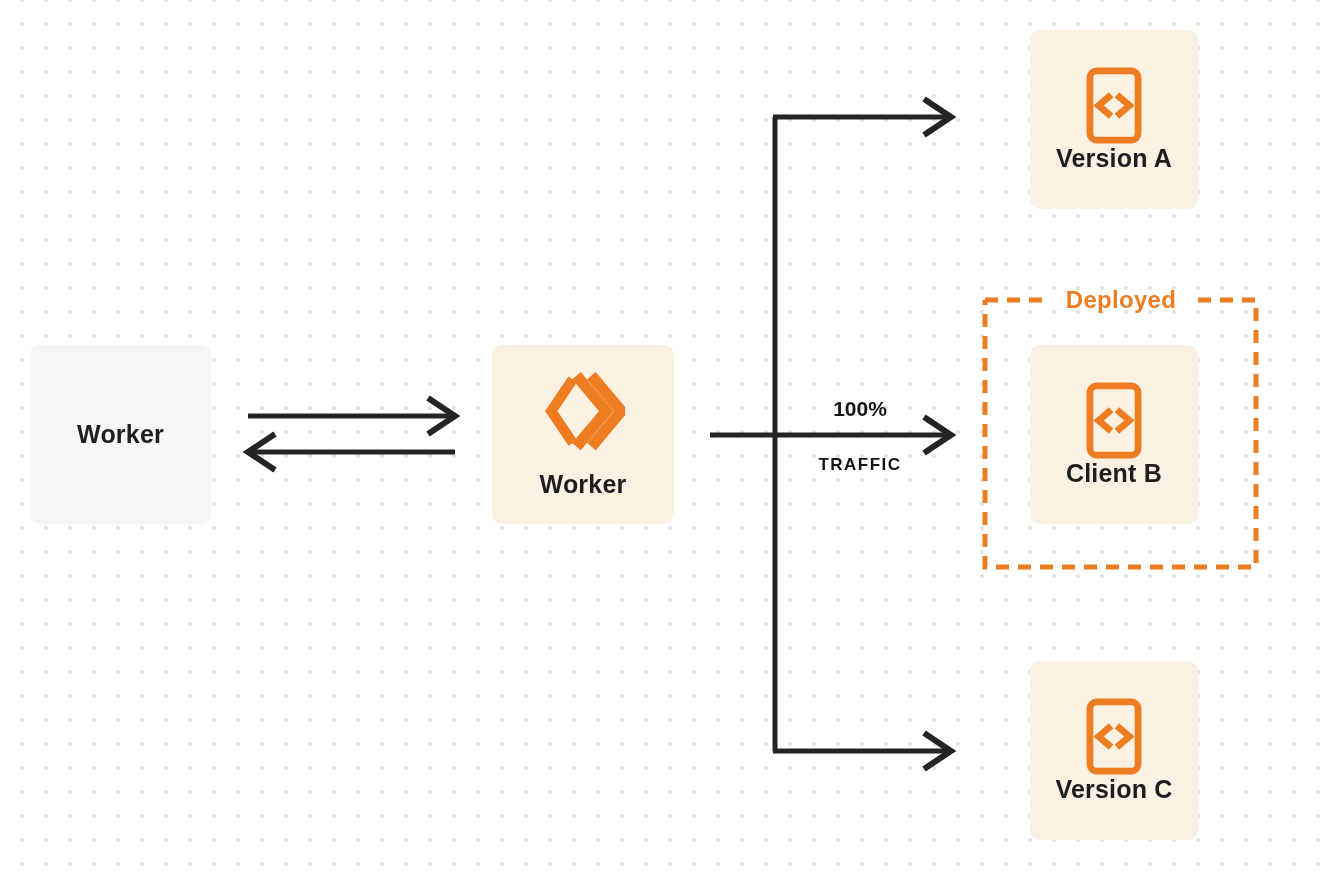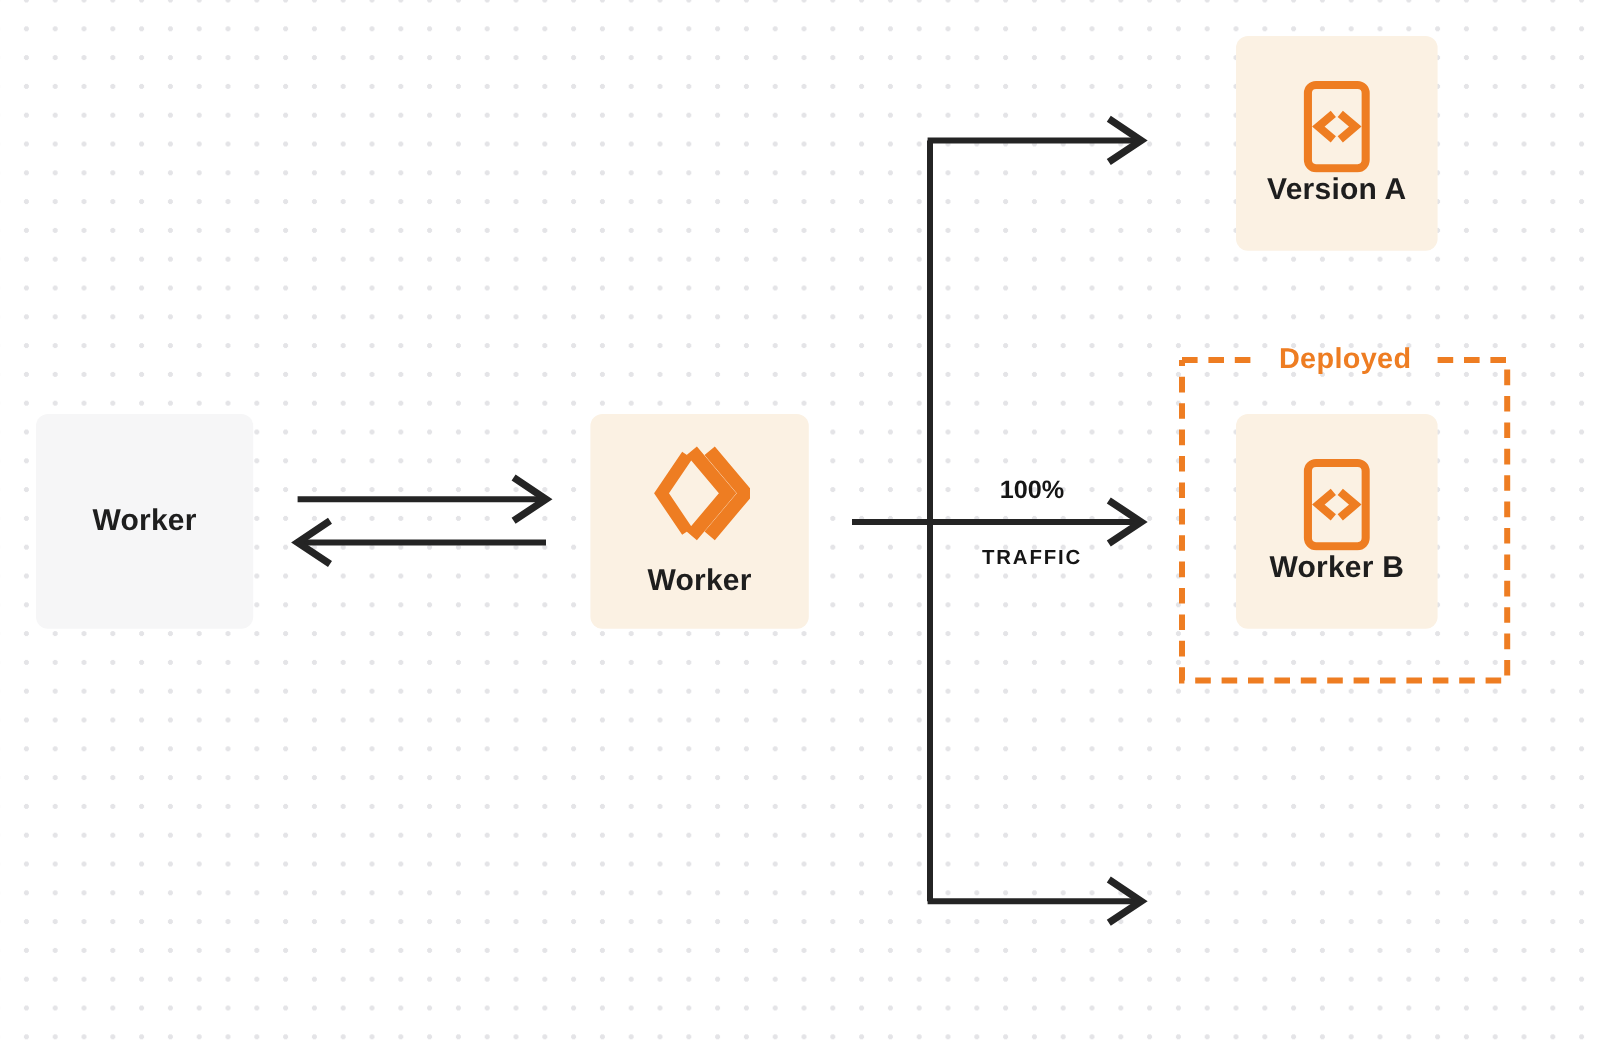--- a/index.html
+++ b/index.html
@@ -138,22 +138,32 @@
   <div class="deployed-label">Deployed</div>
 
   <div class="card version-card version-b">
     <div class="icon-box">
       <svg width="58" height="77" viewBox="0 0 60 80" fill="none">
         <rect x="5" y="4" width="50" height="72" rx="7" stroke="#ee7d22" stroke-width="7"></rect>
         <polyline points="27,29 14,40 27,51" stroke="#ee7d22" stroke-width="7"></polyline>
         <polyline points="33,29 46,40 33,51" stroke="#ee7d22" stroke-width="7"></polyline>
       </svg>
     </div>
-    <div class="card-label">Worker B</div>
+    <div class="card-label">Client B</div>
   </div>
 
+  <div class="card version-card version-c">
+    <div class="icon-box">
+      <svg width="58" height="77" viewBox="0 0 60 80" fill="none">
+        <rect x="5" y="4" width="50" height="72" rx="7" stroke="#ee7d22" stroke-width="7"></rect>
+        <polyline points="27,29 14,40 27,51" stroke="#ee7d22" stroke-width="7"></polyline>
+        <polyline points="33,29 46,40 33,51" stroke="#ee7d22" stroke-width="7"></polyline>
+      </svg>
+    </div>
+    <div class="card-label">Version C</div>
+  </div>
 
   <div class="traffic-label">
     <div class="traffic-line1">100%</div>
     <div class="traffic-line2">TRAFFIC</div>
   </div>
 
 </div>
 
 </body></html>

